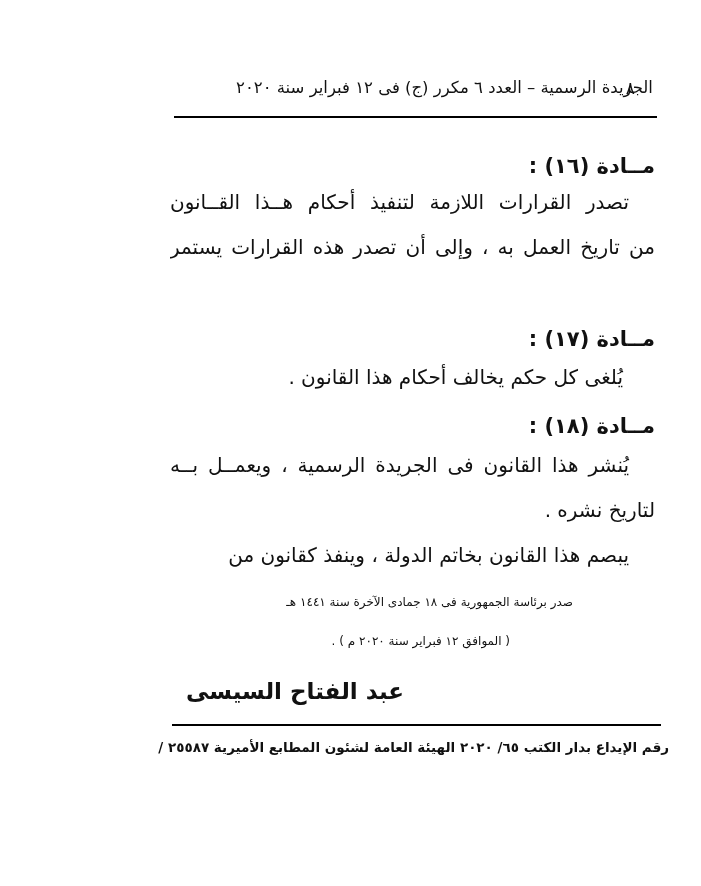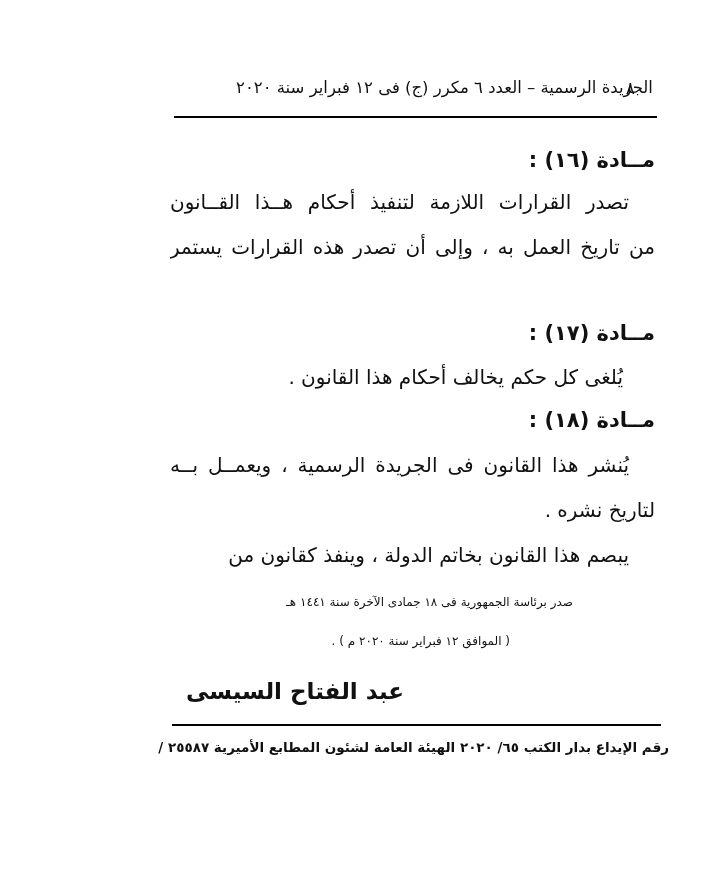--- a/index.html
+++ b/index.html
@@ -27,21 +27,21 @@
     font-size:17px;line-height:28px;
   }
   .rule-top{
     position:absolute;top:116px;left:56px;right:44px;
     border-top:2px solid #000;
   }
   
   .block{position:absolute;left:52px;right:46px;}
   .article-h{
     font-weight:700;font-size:21px;line-height:30px;
-    text-align:right;white-space:nowrap;
+    text-align:right;white-space:nowrap;margin-top:6px;
   }
   .line{
     font-size:20px;line-height:45px;
     height:45px;overflow:hidden;
   }
   .line.full{text-align:justify;text-align-last:justify;}
   .line.end{text-align:right;}
   .line.indent{text-indent:26px;}
   .line.indent2{text-indent:32px;}
   .issued{

